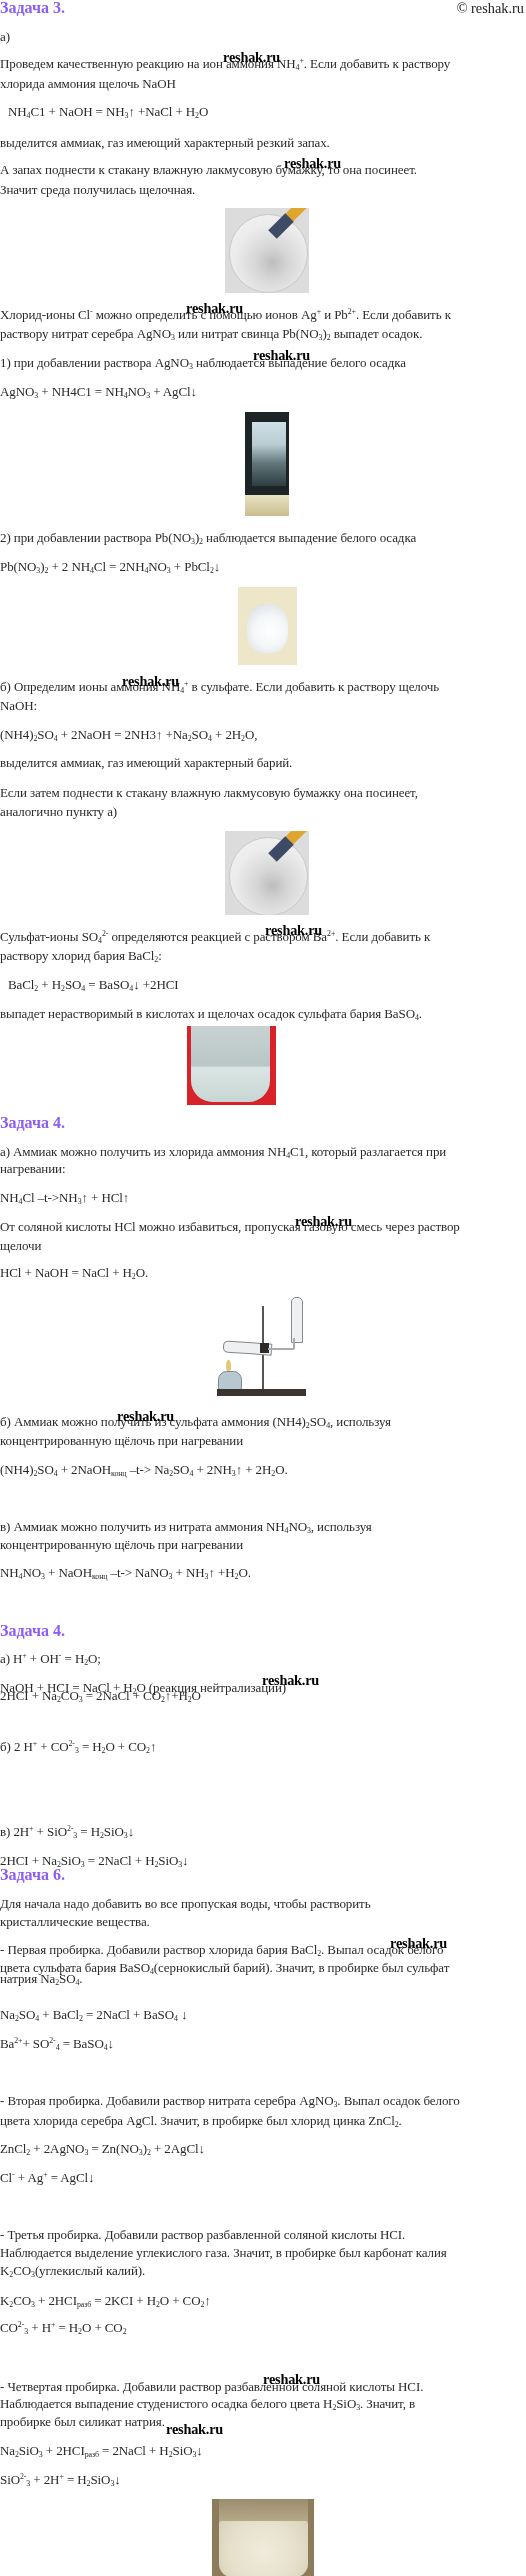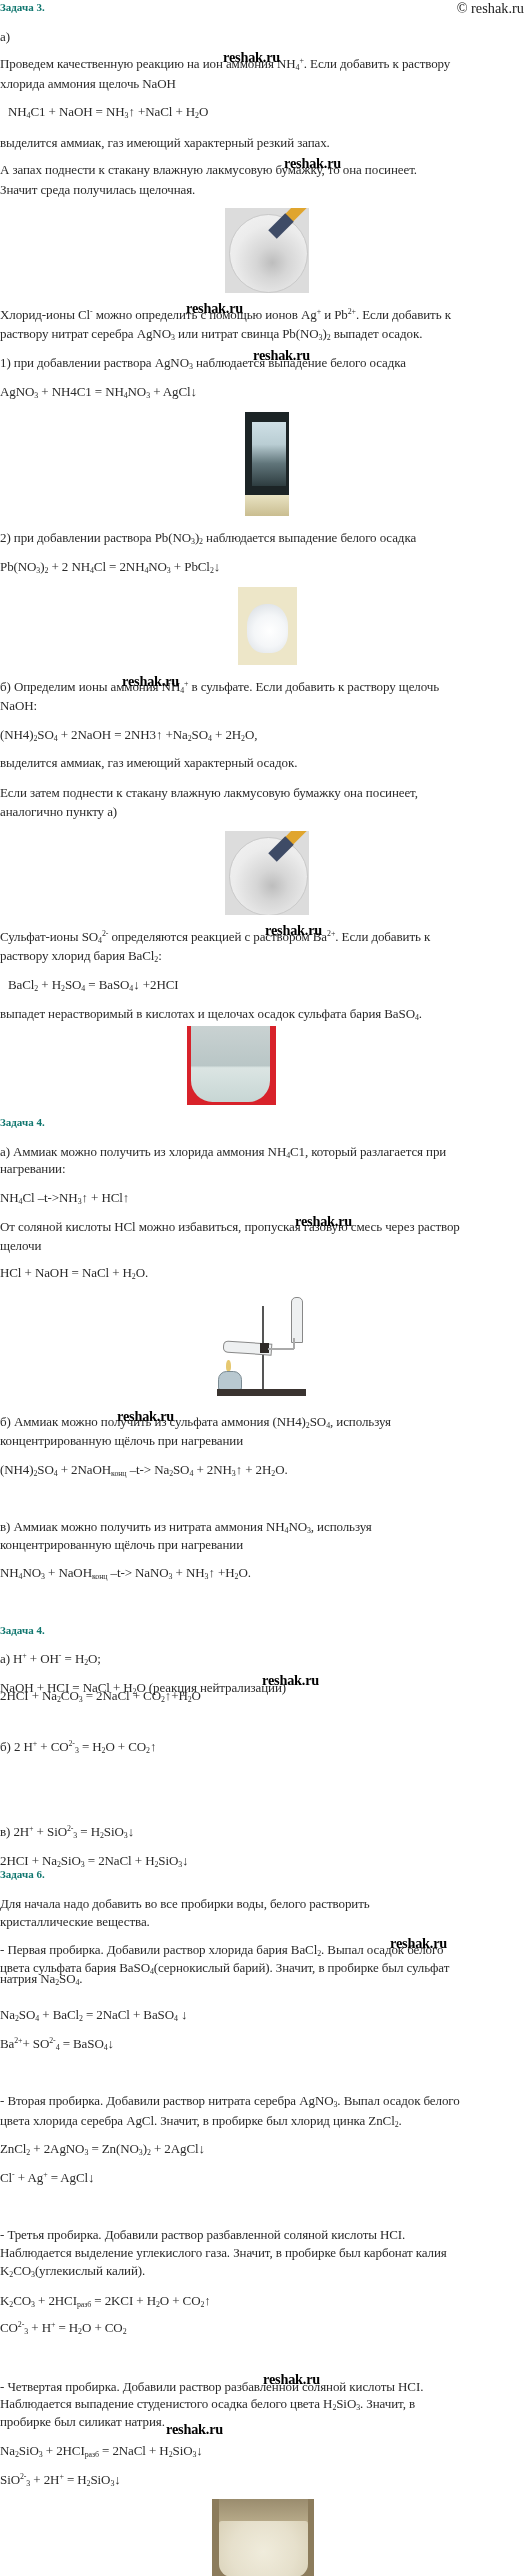--- a/index.html
+++ b/index.html
@@ -1,20 +1,20 @@
 <!DOCTYPE html>
 <html style="font-size:11.4px"><head>
 <meta charset="utf-8">
 <style>
   html,body{margin:0;padding:0;background:#fff;}
   body{width:526px;height:2576px;position:relative;overflow:hidden;
        font-family:"Liberation Serif","DejaVu Serif",serif;color:#2a2a2a;}
   .ln{position:absolute;left:0;font-size:13px;line-height:15.7px;white-space:nowrap;letter-spacing:-0.1px;}
   .ctr{left:8px;width:526px;text-align:left;}
-  .hd{position:absolute;left:0;font-weight:bold;font-size:11px;line-height:15.7px;color:#0f766e;}
+  .hd{position:absolute;left:0;font-weight:bold;font-size:16px;line-height:15.7px;color:#8b5cf6;}
   .copy{position:absolute;right:2.1px;top:0.7px;font-size:14.3px;line-height:15.7px;color:#222;}
   .wm{position:absolute;font-family:"Liberation Serif",serif;font-weight:bold;font-size:14.3px;line-height:14.3px;color:#000;white-space:nowrap;letter-spacing:-0.2px;}
   sub{font-size:7.9px;vertical-align:-2.1px;line-height:0;}
   sup{font-size:7.9px;vertical-align:5px;line-height:0;}
   .img{position:absolute;overflow:hidden;}
   
   .dish{background:#dcdcdc;}
   .dish .plate{position:absolute;left:4.3px;top:5.7px;width:77px;height:77px;border-radius:50%;
        background:radial-gradient(circle at 55% 62%,#bdbdbd 0,#d6d6d6 25%,#ececec 60%,#f4f4f4 100%);
        border:0.7px solid #c9c9c9;}
@@ -83,21 +83,21 @@
 <div class="ln" style="top:530px">2) при добавлении раствора Pb(NO<sub>3</sub>)<sub>2</sub> наблюдается выпадение белого осадка</div>
 <div class="ln" style="top:559px">Pb(NO<sub>3</sub>)<sub>2</sub> + 2 NH<sub>4</sub>Cl = 2NH<sub>4</sub>NO<sub>3</sub> + PbCl<sub>2</sub>↓</div>
 
 <div class="img tube2" style="left:238px;top:587px;width:59px;height:78px">
   <div class="blob"></div>
 </div>
 
 <div class="ln" style="top:679px">б) Определим ионы аммония NH<sub>4</sub><sup>+</sup> в сульфате. Если добавить к раствору щелочь</div>
 <div class="ln" style="top:698px">NaOH:</div>
 <div class="ln" style="top:727px">(NH4)<sub>2</sub>SO<sub>4</sub> + 2NaOH = 2NH3↑ +Na<sub>2</sub>SO<sub>4</sub> + 2H<sub>2</sub>O,</div>
-<div class="ln" style="top:755px">выделится аммиак, газ имеющий характерный осадок.</div>
+<div class="ln" style="top:755px">выделится аммиак, газ имеющий характерный барий.</div>
 <div class="ln" style="top:785px">Если затем поднести к стакану влажную лакмусовую бумажку она посинеет,</div>
 <div class="ln" style="top:804px">аналогично пункту а)</div>
 
 <div class="img dish" style="left:225px;top:831px;width:84px;height:84px">
   <div class="plate"></div>
   <div class="strip-o"></div>
   <div class="strip-b"></div>
 </div>
 
 <div class="ln" style="top:929px">Сульфат-ионы SO<sub>4</sub><sup>2-</sup> определяются реакцией с раствором Ba<sup>2+</sup>. Если добавить к</div>
@@ -138,21 +138,21 @@
 
 <div class="hd" style="top:1623px">Задача 4.</div>
 <div class="ln" style="top:1651px">а) H<sup>+</sup> + OH<sup>-</sup> = H<sub>2</sub>O;</div>
 <div class="ln" style="top:1680px">NaOH + HCI = NaCl + H<sub>2</sub>O (реакция нейтрализации)</div>
 <div class="ln" style="top:1739px">б) 2 H<sup>+</sup> + CO<sup>2-</sup><sub>3</sub> = H<sub>2</sub>O + CO<sub>2</sub>↑</div>
 <div class="ln" style="top:1688px">2HCI + Na<sub>2</sub>CO<sub>3</sub> = 2NaCl + CO<sub>2</sub>↑+H<sub>2</sub>O</div>
 <div class="ln" style="top:1824px">в) 2H<sup>+</sup> + SiO<sup>2-</sup><sub>3</sub> = H<sub>2</sub>SiO<sub>3</sub>↓</div>
 <div class="ln" style="top:1853px">2HCI + Na<sub>2</sub>SiO<sub>3</sub> = 2NaCl + H<sub>2</sub>SiO<sub>3</sub>↓</div>
 
 <div class="hd" style="top:1867px">Задача 6.</div>
-<div class="ln" style="top:1896px">Для начала надо добавить во все пробирки воды, белого растворить</div>
+<div class="ln" style="top:1896px">Для начала надо добавить во все пропуская воды, чтобы растворить</div>
 <div class="ln" style="top:1914px">кристаллические вещества.</div>
 <div class="ln" style="top:1942px">- Первая пробирка. Добавили раствор хлорида бария BaCl<sub>2</sub>. Выпал осадок белого</div>
 <div class="ln" style="top:1960px">цвета сульфата бария BaSO<sub>4</sub>(сернокислый барий). Значит, в пробирке был сульфат</div>
 <div class="ln" style="top:1971px">натрия Na<sub>2</sub>SO<sub>4</sub>.</div>
 <div class="ln" style="top:2007px">Na<sub>2</sub>SO<sub>4</sub> + BaCl<sub>2</sub> = 2NaCl + BaSO<sub>4</sub> ↓</div>
 <div class="ln" style="top:2036px">Ba<sup>2+</sup>+ SO<sup>2-</sup><sub>4</sub> = BaSO<sub>4</sub>↓</div>
 <div class="ln" style="top:2093px">- Вторая пробирка. Добавили раствор нитрата серебра AgNO<sub>3</sub>. Выпал осадок белого</div>
 <div class="ln" style="top:2113px">цвета хлорида серебра AgCl. Значит, в пробирке был хлорид цинка ZnCl<sub>2</sub>.</div>
 <div class="ln" style="top:2141px">ZnCl<sub>2</sub> + 2AgNO<sub>3</sub> = Zn(NO<sub>3</sub>)<sub>2</sub> + 2AgCl↓</div>
 <div class="ln" style="top:2170px">Cl<sup>-</sup> + Ag<sup>+</sup> = AgCl↓</div>

